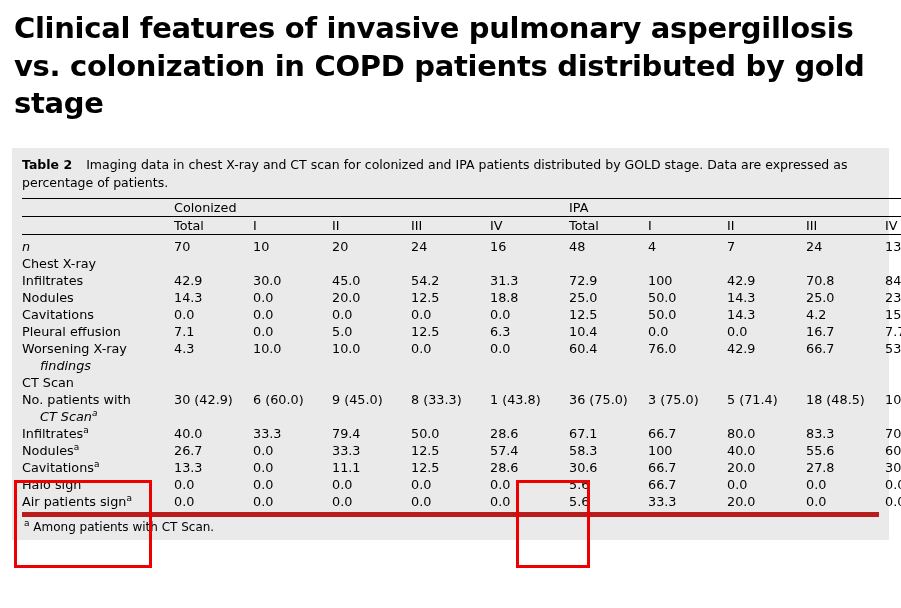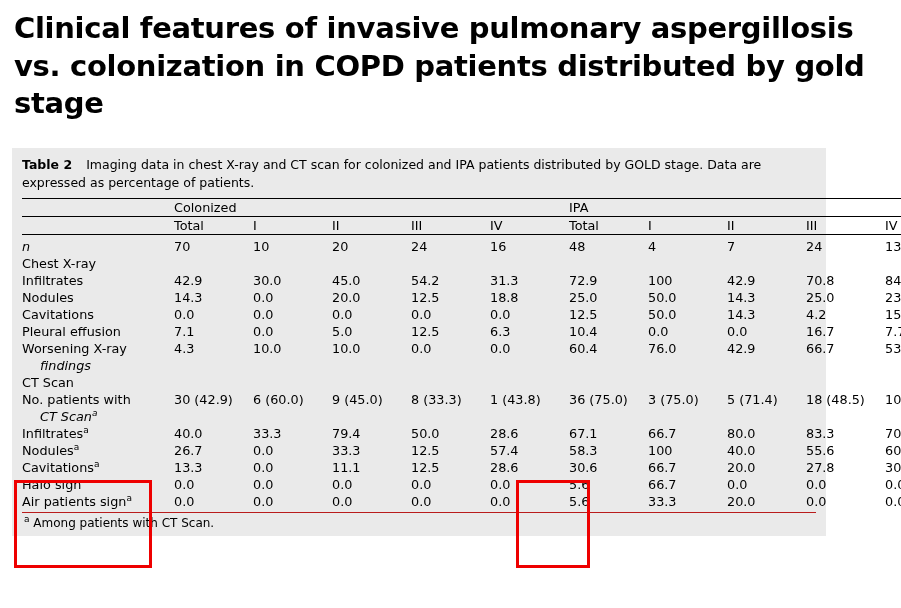--- a/index.html
+++ b/index.html
@@ -28,21 +28,21 @@
     line-height: 1.30;
     letter-spacing: -0.3px;
     padding: 10px 14px 0 14px;
     margin: 0;
     color: #000;
   }
   .table-wrap {
     position: absolute;
     left: 12px;
     top: 148px;
-    width: 814px;
+    width: 877px;
     background: #eaeaea;
     box-sizing: border-box;
     padding: 8px 10px 6px 10px;
   }
   .tbl-caption {
     font-size: 12.5px;
     line-height: 1.45;
     color: #000;
     margin-bottom: 6px;
     padding-right: 4px;
@@ -90,21 +90,21 @@
   .spacer-row td { height: 3px; padding: 0 !important; line-height: 0; font-size: 0; }
 
   .italic { font-style: italic; }
   .indent { padding-left: 18px !important; font-style: italic; }
   .sup { font-size: 9px; vertical-align: super; line-height: 0; }
 
   .footnote {
     font-size: 12px;
     padding-top: 3px;
     padding-left: 2px;
-    border-top: 1px solid #b91c1c;
+    border-top: 5px solid #b91c1c;
     margin-top: 2px;
   }
 
   
   .redbox {
     position: absolute;
     border: 3px solid #ee0000;
     box-sizing: border-box;
     pointer-events: none;
   }

